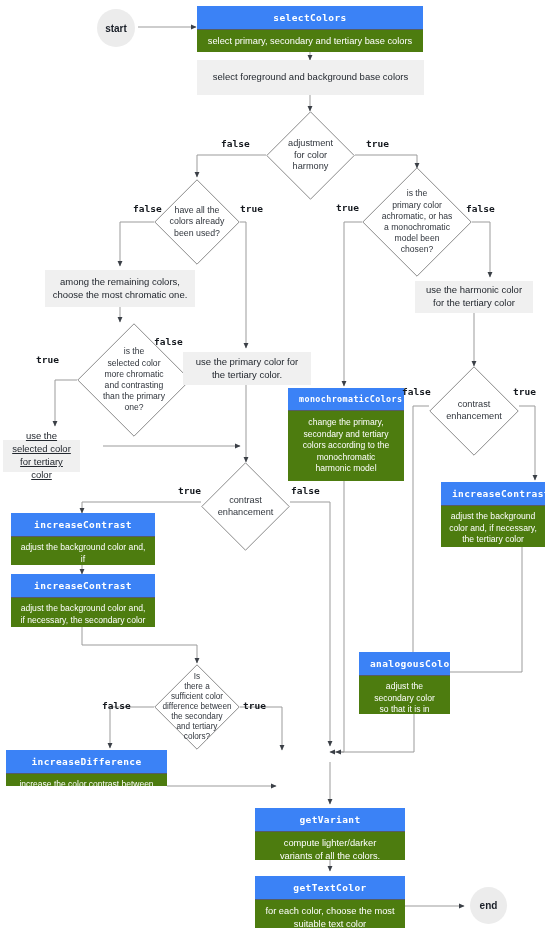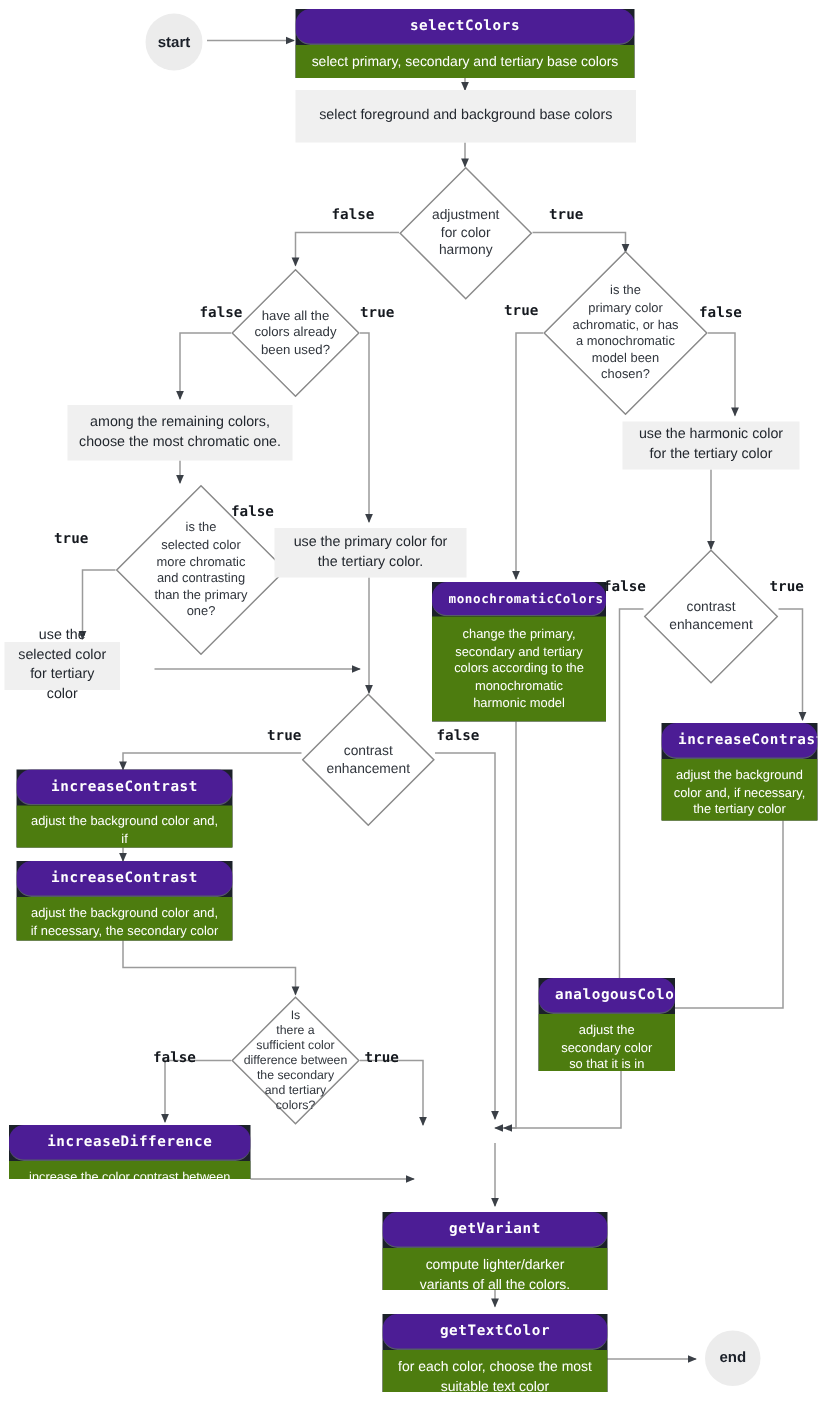--- a/index.html
+++ b/index.html
@@ -15,22 +15,22 @@
             font-size:10px;font-weight:bold;}
 
   .plain{background:#f0f0f0;color:#23282f;display:flex;align-items:center;
          justify-content:center;text-align:center;font-size:9.5px;
          line-height:1.35;padding:4px 6px;}
 
   .proc{background:#1c212a;color:#ffffff;display:flex;flex-direction:column;
         overflow:hidden;}
   .proc .hdr{font-family:"DejaVu Sans Mono","Liberation Mono",monospace;
              font-size:9.5px;font-weight:bold;letter-spacing:.4px;
-             text-align:center;padding:6px 11px 6px;background:#4c1d95;
-             border-bottom:1px solid #555c66;border-radius:10px;}
+             text-align:center;padding:6px 11px 6px;background:#3b82f6;
+             border-bottom:1px solid #555c66;}
   .proc .body{flex:1;display:flex;align-items:center;justify-content:center;
               text-align:center;font-size:9.3px;line-height:1.35;
               padding:5px 7px;background:#4d7c0f;}
 
   .diamond{position:absolute;}
   .diamond .shape{position:absolute;left:0;top:0;width:100%;height:100%;}
   .diamond .dlabel{position:absolute;left:0;top:0;width:100%;height:100%;
                    display:flex;align-items:center;justify-content:center;
                    text-align:center;font-size:9.2px;line-height:1.3;
                    color:#30353c;padding:0 6px;box-sizing:border-box;}
@@ -171,21 +171,21 @@
 selected color
 more chromatic
 and contrasting
 than the primary
 one?</div>
   </div>
 
   <div class="node plain" style="left:183px;top:352px;width:128px;height:33px;">use the primary color for the
 tertiary color.</div>
 
-  <div class="node plain" style="left:3px;top:428px;width:77px;height:32px;">use the selected color
+  <div class="node plain" style="left:3px;top:440px;width:77px;height:32px;text-decoration:underline;">use the selected color
 for tertiary color</div>
 
   <div class="node proc" style="left:288px;top:388px;width:116px;height:93px;">
     <div class="hdr" style="font-size:8.4px;">monochromaticColors</div>
     <div class="body" style="white-space:pre-line;font-size:8.6px;">change the primary,
 secondary and tertiary
 colors according to the
 monochromatic
 harmonic model</div>
   </div>

